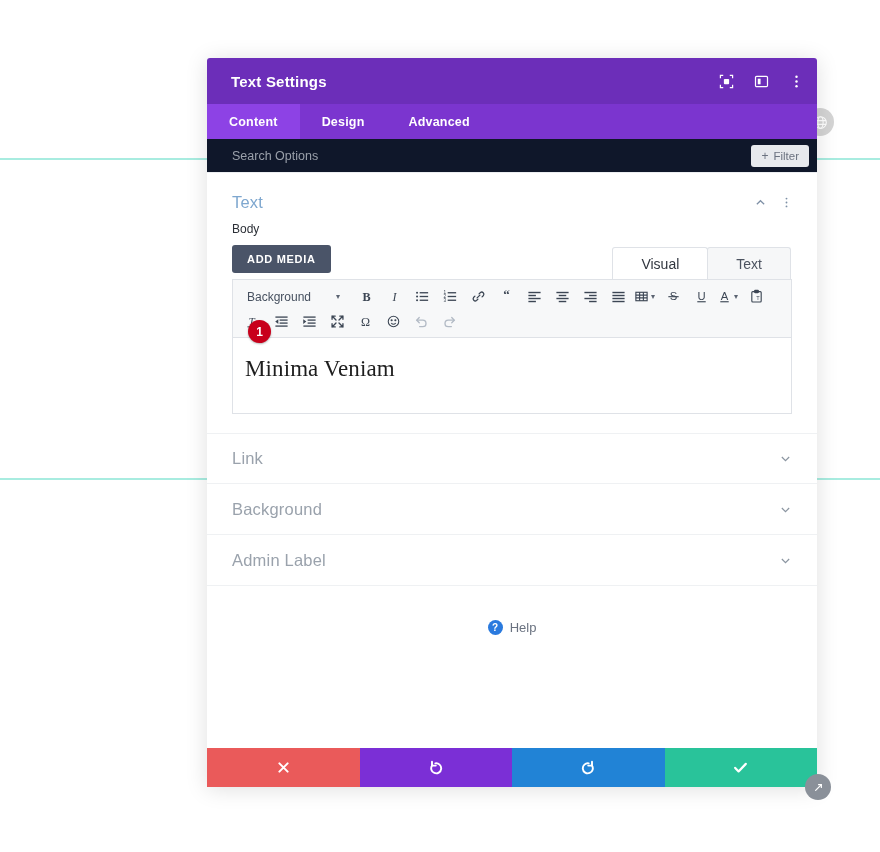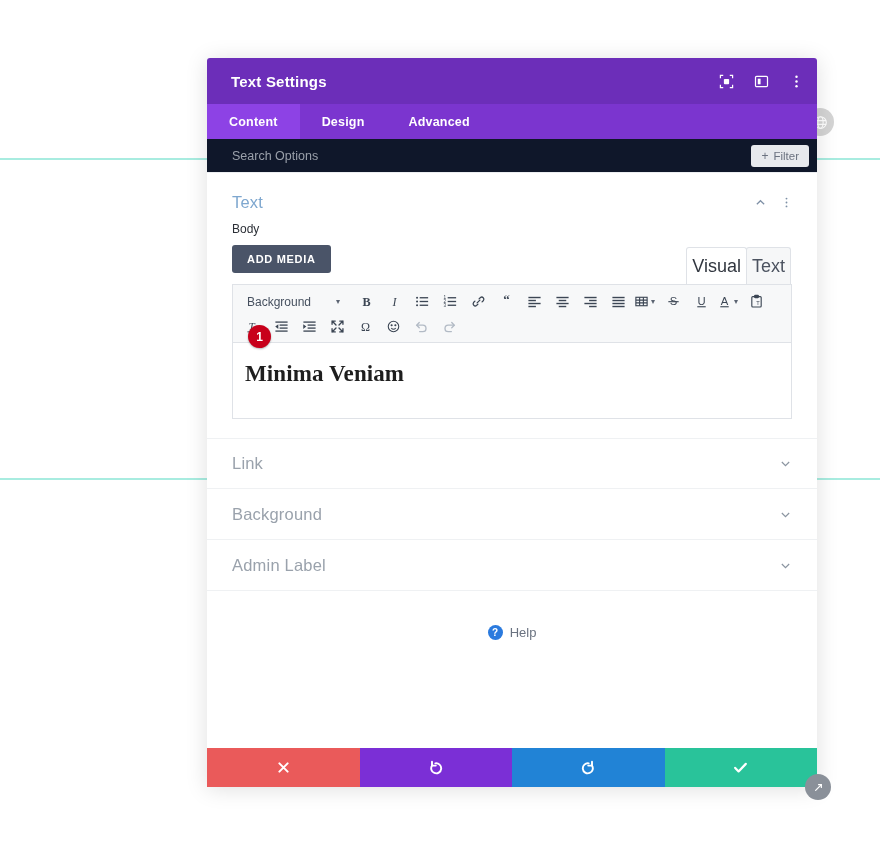--- a/index.html
+++ b/index.html
@@ -104,21 +104,21 @@
     display:inline-block; background:#4a5468; color:#fff;
     font-size:11px; font-weight:bold; letter-spacing:.7px;
     padding:8px 15px; border-radius:3px; cursor:pointer;text-align:right;
   }
 
   .editor-shell { margin-top:-26px; }
   .editor-tabs {
     display:flex; justify-content:flex-end; gap:0; padding-right:1px;
   }
   .ed-tab {
-    font-size:18px; color:#4c5360; padding:8px 5px 7px;
+    font-size:14px; color:#4c5360; padding:8px 28px 7px;
     border:1px solid #dfe2e7; border-bottom:none;
     background:#f6f7f8; cursor:pointer; border-radius:3px 3px 0 0;
     margin-left:-1px;
   }
   .ed-tab.active { background:#fff; color:#31363f; }
 
   .mce-toolbar {
     border:1px solid #dfe2e7; background:#f7f8f9;
     padding:5px 8px 4px;
   }
@@ -136,21 +136,21 @@
     width:103px; height:23px; font-size:12px; color:#46505f;
     padding:0 4px 0 6px; margin-right:10px; cursor:pointer; flex:none;
   }
 
   .mce-edit-area {
     border:1px solid #dfe2e7; border-top:none;
     background:#fff; height:76px; padding:18px 12px;
   }
   .mce-content {
     font-family:"Liberation Serif", serif;
-    font-weight:bold; font-size:23px; color:#1e1e1e;
+    font-weight:normal; font-size:23px; color:#1e1e1e;
     letter-spacing:.1px;
   }
 
   .step-badge {
     position:absolute; left:16px; top:-18px;
     width:23px; height:23px; border-radius:50%;
     background:#c8001b; color:#fff;
     font-size:12px; font-weight:bold;
     display:flex; align-items:center; justify-content:center;
     box-shadow:0 1px 2px rgba(0,0,0,.3); z-index:5;

